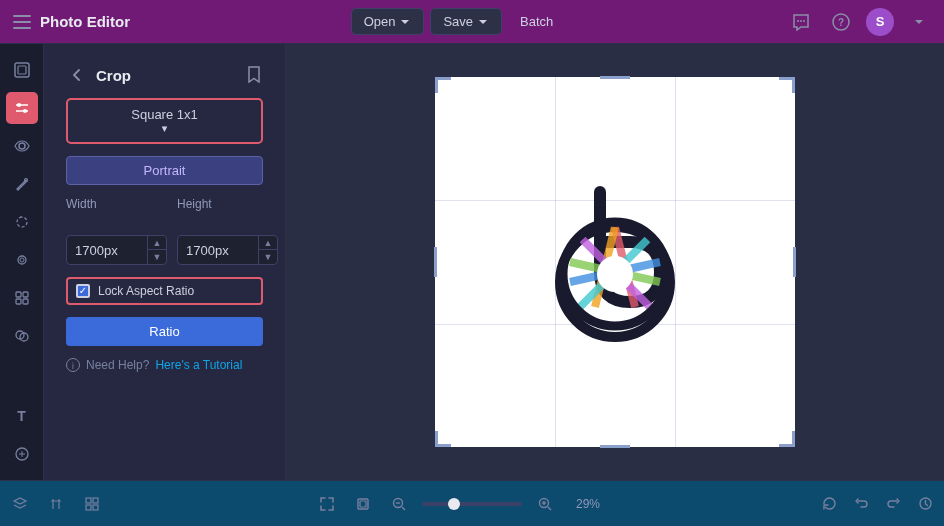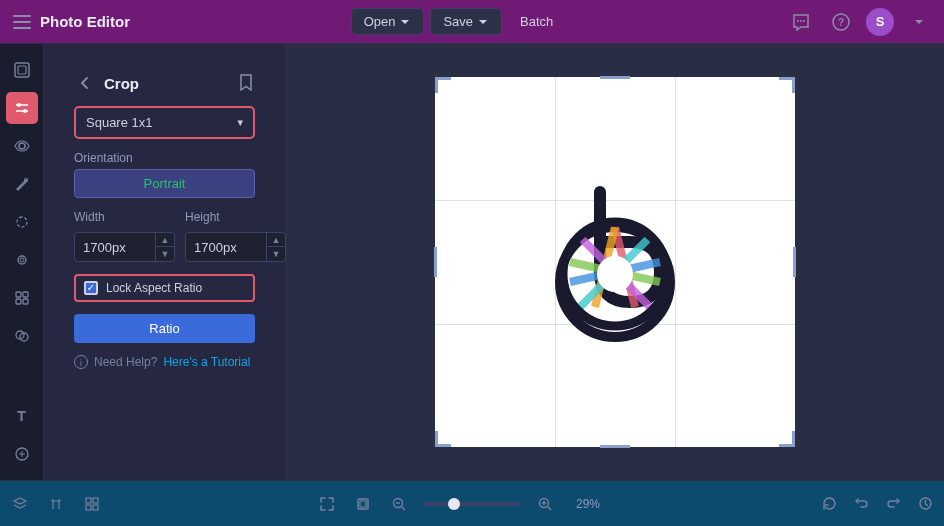--- a/index.html
+++ b/index.html
@@ -19,42 +19,42 @@
 
     
     .main { display: flex; flex: 1; overflow: hidden; }
 
     
     .icon-sidebar { width: 44px; background: #1a1d2e; border-right: 1px solid #2d3148; display: flex; flex-direction: column; align-items: center; padding: 8px 0; gap: 2px; flex-shrink: 0; }
     .icon-sidebar-btn { width: 32px; height: 32px; display: flex; align-items: center; justify-content: center; color: #7880a0; cursor: pointer; border-radius: 5px; margin: 2px 0; }
     .icon-sidebar-btn.active { background: #e05a6d; color: white; }
 
     
-    .panel { width: 242px; background: #252840; border-right: 1px solid #2d3148; padding: 16px; flex-shrink: 0; display: flex; flex-direction: column; }
+    .panel { width: 242px; background: #252840; border-right: 1px solid #2d3148; padding: 8px; flex-shrink: 0; display: flex; flex-direction: column; }
     .panel-header { display: flex; align-items: center; justify-content: space-between; padding: 12px 14px; }
     .panel-header-left { display: flex; align-items: center; gap: 8px; }
     .panel-back { width: 22px; height: 22px; display: flex; align-items: center; justify-content: center; color: #8a8fa8; cursor: pointer; }
     .panel-title { font-size: 15px; font-weight: 600; color: #e8eaf0; }
     .panel-save-icon { color: #8a8fa8; cursor: pointer; }
     .panel-body { padding: 0 14px 14px; display: flex; flex-direction: column; gap: 12px; }
 
     
-    .dropdown { display: flex; align-items: center; justify-content: space-between; background: transparent; border: 2px solid #e05a6d; border-radius: 5px; padding: 7px 10px; color: #cdd0e0; cursor: pointer; }
+    .dropdown { display: flex; align-items: center; justify-content: space-between; background: transparent; border: 2px solid #e05a6d; border-radius: 5px; padding: 7px 10px; color: #cdd0e0; cursor: pointer; flex-direction: column; }
     .dropdown-text { font-size: 13px; }
     .dropdown-arrow { color: #cdd0e0; font-size: 11px; }
 
     
     .label { font-size: 12px; color: #9099b8; margin-bottom: 4px; }
     .orientation-row { display: flex; gap: 6px; }
     .orient-btn { flex: 1; padding: 6px; border: 1px solid #3d4168; border-radius: 4px; background: transparent; color: #cdd0e0; cursor: pointer; text-align: center; font-size: 13px; }
-    .orient-btn.active { background: #3b4080; border-color: #5a63a8; color: #22c55e; }
+    .orient-btn.active { background: #3b4080; border-color: #5a63a8; color: #c4b5fd; }
 
     
     .dimensions-row { display: flex; gap: 10px; }
-    .dim-group { display: flex; flex-direction: column; gap: 4px; }
+    .dim-group { display: flex; flex-direction: column; gap: 20px; }
     .dim-input-wrap { display: flex; align-items: center; border: 1px solid #3d4168; border-radius: 4px; background: #1e2130; overflow: hidden; }
     .dim-input { background: transparent; border: none; color: #cdd0e0; padding: 5px 8px; font-size: 13px; width: 80px; outline: none; }
     .dim-spinners { display: flex; flex-direction: column; border-left: 1px solid #3d4168; }
     .dim-spinner { width: 18px; height: 14px; display: flex; align-items: center; justify-content: center; color: #7880a0; cursor: pointer; font-size: 9px; background: transparent; border: none; }
     .dim-spinner:first-child { border-bottom: 1px solid #3d4168; }
 
     
     .checkbox-row { display: flex; align-items: center; gap: 8px; border: 2px solid #e05a6d; border-radius: 4px; padding: 5px 8px; }
     .checkbox { width: 14px; height: 14px; border: 2px solid #cdd0e0; border-radius: 2px; background: #3b6bdb; display: flex; align-items: center; justify-content: center; flex-shrink: 0; cursor: pointer; }
     .checkbox-check { color: white; font-size: 10px; line-height: 1; }
@@ -242,21 +242,20 @@
     </div>
 
     <div class="panel-body">
 
       <div class="dropdown">
         <span class="dropdown-text">Square 1x1</span>
         <span class="dropdown-arrow">▾</span>
       </div>
 
       <div>
-        <div class="label">Orientation</div>
         <div class="orientation-row">
           <button class="orient-btn active">Portrait</button>
         </div>
       </div>
 
       <div class="dimensions-row">
         <div class="dim-group">
           <div class="label">Width</div>
           <div class="dim-input-wrap">
             <input class="dim-input" type="text" value="1700px" style="">

